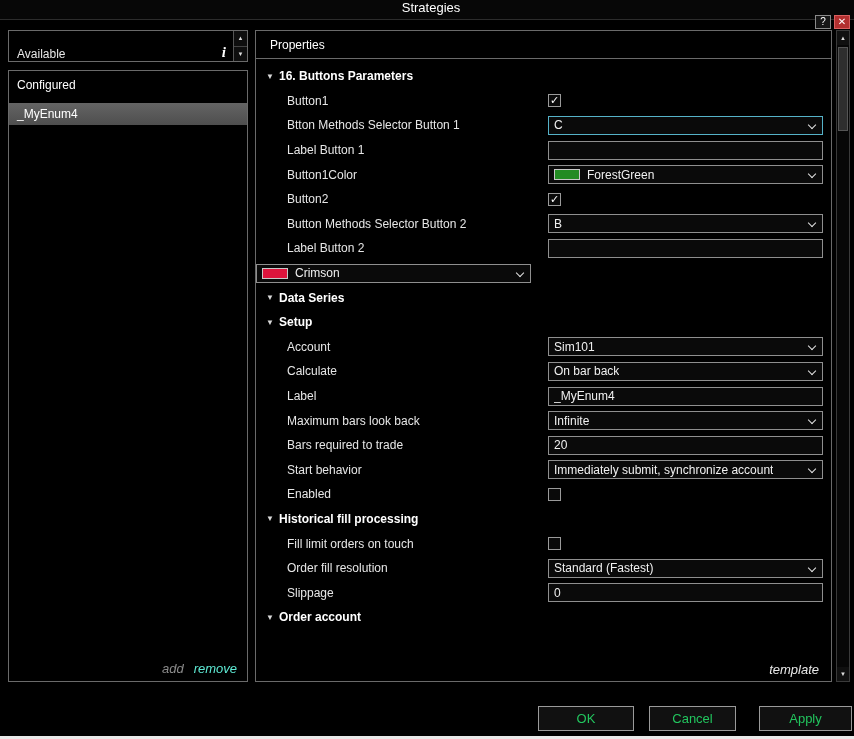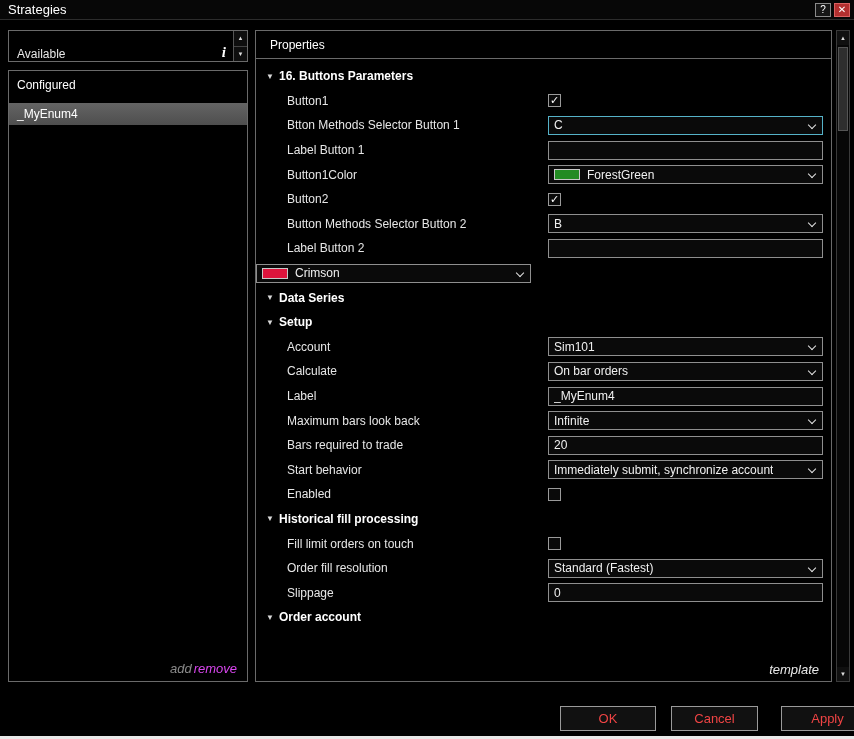--- a/index.html
+++ b/index.html
@@ -6,21 +6,21 @@
   html,body { width:854px; height:739px; }
   body {
     position:relative; overflow:hidden;
     background:#000;
     color:#e6e6e6;
     font-family:"Liberation Sans", sans-serif;
     font-size:12px;
   }
   
   .titlebar { position:absolute; top:0; left:0; right:0; height:20px; background:#070707;
-              border-bottom:1px solid #2c2c2c; display:flex; align-items:center; }
+              border-bottom:1px solid #2c2c2c; display:flex; align-items:center;flex-direction:column; }
   .titlebar .title { margin-left:8px; font-size:13px; color:#fff; }
   .tb-buttons { margin-left:auto; display:flex; gap:3px; margin-right:4px; }
   .tb-btn { width:16px; height:14px; display:flex; align-items:center; justify-content:center;
             font-size:10px; line-height:1; background:#161616; border:1px solid #8a8a8a; color:#fff; cursor:default; }
   .tb-btn.close { background:#b22f2f; border-color:#d96060; }
   
   .available-box { position:absolute; left:8px; top:30px; width:240px; height:32px;
                    border:1px solid #6a6a6a; display:flex; align-items:flex-end; background:#000; }
   .available-label { margin-left:8px; }
   .info-icon { margin-left:auto; margin-right:7px; font-family:"Liberation Serif", serif;
@@ -28,22 +28,22 @@
   .mini-scroll { width:14px; height:100%; border-left:1px solid #555; display:flex; flex-direction:column; }
   .mini-scroll .arrow-btn { flex:1; display:flex; align-items:center; justify-content:center;
                             font-size:6px; color:#ddd; background:#0e0e0e; }
   .mini-scroll .arrow-btn + .arrow-btn { border-top:1px solid #444; }
   .configured-box { position:absolute; left:8px; top:70px; width:240px; height:612px;
                     border:1px solid #6a6a6a; background:#000; }
   .configured-header { height:28px; display:flex; align-items:center; padding-left:8px; color:#fff; }
   .configured-item { margin-top:4px; height:22px; display:flex; align-items:center; padding-left:8px; }
   .configured-item.selected { background:linear-gradient(#646464,#4e4e4e); color:#fff; }
   .left-footer { position:absolute; right:10px; bottom:5px; font-style:italic; font-size:13px; }
-  .left-footer .add { color:#8a8a8a; margin-right:2px; }
-  .left-footer .remove { color:#d946ef; }
+  .left-footer .add { color:#8a8a8a; margin-right:10px; }
+  .left-footer .remove { color:#5eead4; }
   
   .properties-box { position:absolute; left:255px; top:30px; width:577px; height:652px;
                     border:1px solid #6a6a6a; background:#000; }
   .properties-header { height:28px; border-bottom:1px solid #6a6a6a; display:flex; align-items:center; }
   .properties-header span { margin-left:14px; color:#fff; }
   .grid { position:absolute; top:29px; left:0; right:0; bottom:22px; overflow:hidden; padding-top:4px; }
   .row { height:24.6px; display:flex; align-items:center; }
   .group-row { font-weight:bold; color:#fff; }
   .tri { width:12px; margin-left:8px; font-size:8px; color:#d8d8d8; text-align:center; }
   .group-label { margin-left:3px; }
@@ -63,22 +63,22 @@
   
   .vscroll { position:absolute; left:836px; top:30px; width:14px; height:652px; background:#070707;
              border:1px solid #3a3a3a; display:flex; flex-direction:column; }
   .vscroll .sb-btn { height:14px; display:flex; align-items:center; justify-content:center;
                      font-size:6px; color:#ddd; background:#101010; flex:none; }
   .vscroll .sb-track { flex:1; position:relative; }
   .vscroll .sb-thumb { position:absolute; top:2px; left:1px; right:1px; height:84px;
                        background:#2e2e2e; border:1px solid #555; }
   
   .footer-btn { position:absolute; top:706px; height:25px; background:#111;
-                border:1px solid #9a9a9a; color:#ef4444; font-size:13px;
-                display:flex; align-items:center; justify-content:center; cursor:default;margin-left:22px; }
+                border:1px solid #9a9a9a; color:#22c55e; font-size:13px;
+                display:flex; align-items:center; justify-content:center; cursor:default; }
   .btn-ok { left:538px; width:96px; }
   .btn-cancel { left:649px; width:87px; }
   .btn-apply { left:759px; width:93px; }
   .bottom-strip { position:absolute; left:0; right:0; bottom:0; height:3px; background:#e9e9e9; }
 </style>
 </head>
 <body>
 
 <div class="titlebar">
   <span class="title">Strategies</span>
@@ -193,21 +193,21 @@
           <div class="input dropdown">
             <div class="dd-text">Sim101</div>
             <div class="chev"></div>
           </div>
         </div>
       </div>
       <div class="row">
         <div class="row-label">Calculate</div>
         <div class="value-cell">
           <div class="input dropdown">
-            <div class="dd-text">On bar orders</div>
+            <div class="dd-text">On bar back</div>
             <div class="chev"></div>
           </div>
         </div>
       </div>
       <div class="row">
         <div class="row-label">Label</div>
         <div class="value-cell">
           <div class="input textbox">
             <div class="dd-text">_MyEnum4</div>
           </div>

